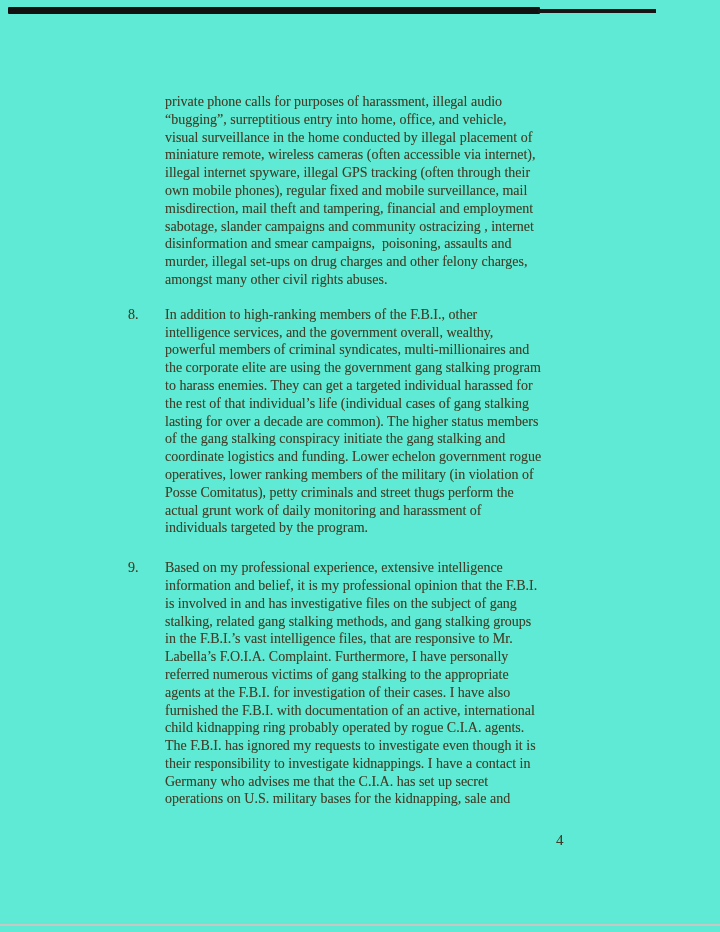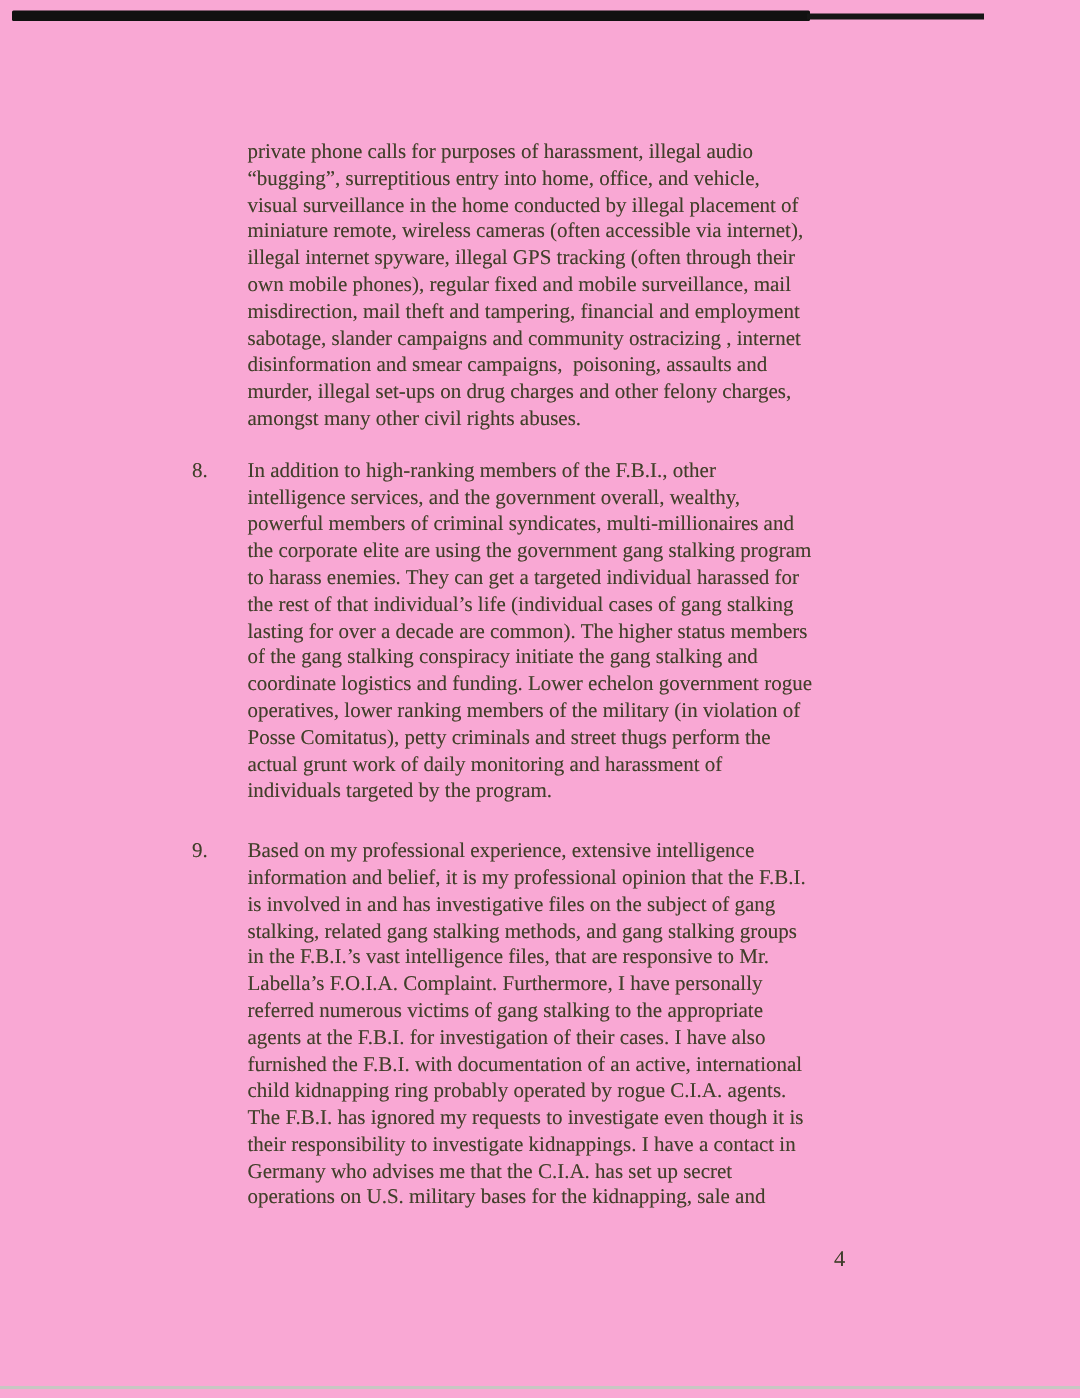--- a/index.html
+++ b/index.html
@@ -10,21 +10,21 @@
     width: 720px;
     height: 932px;
     position: relative;
     background: #fdfdfa;
     overflow: hidden;
     font-family: "Liberation Serif", "DejaVu Serif", serif;
   }
   .scan-page {
     position: absolute;
     inset: 0;
-    background: #f9a8d4;
+    background: #5eead4;
   }
   
   .scan-bar-top {
     position: absolute;
     left: 8px;
     top: 7px;
     width: 532px;
     height: 7px;
     background: #111;
     border-radius: 1px;

